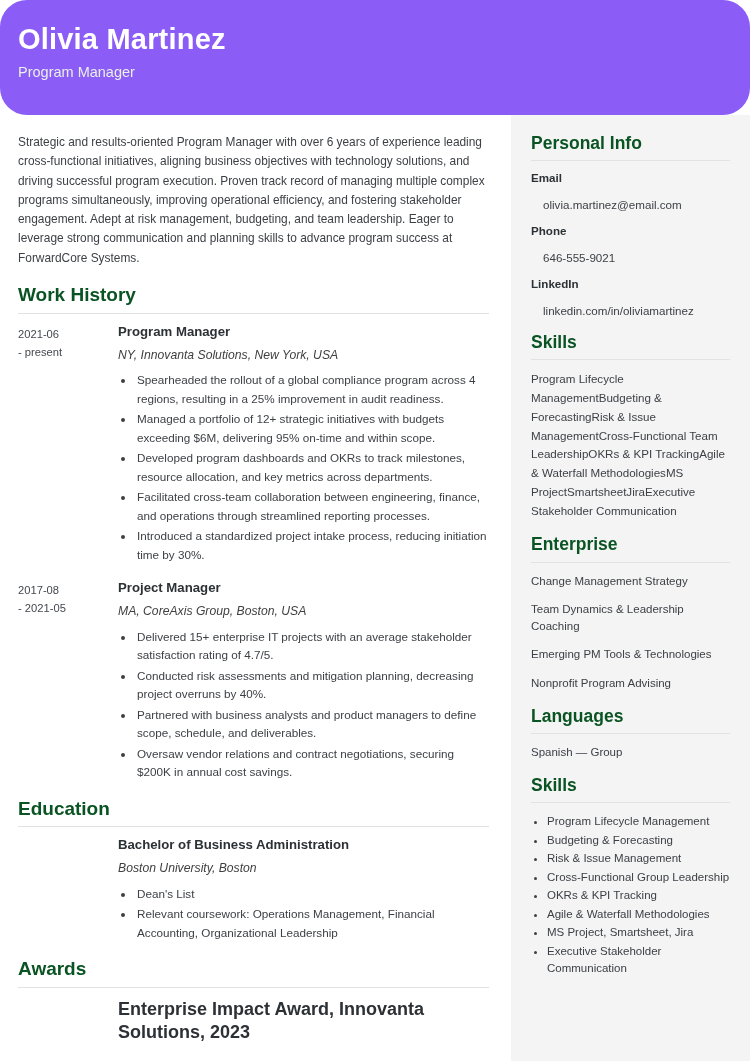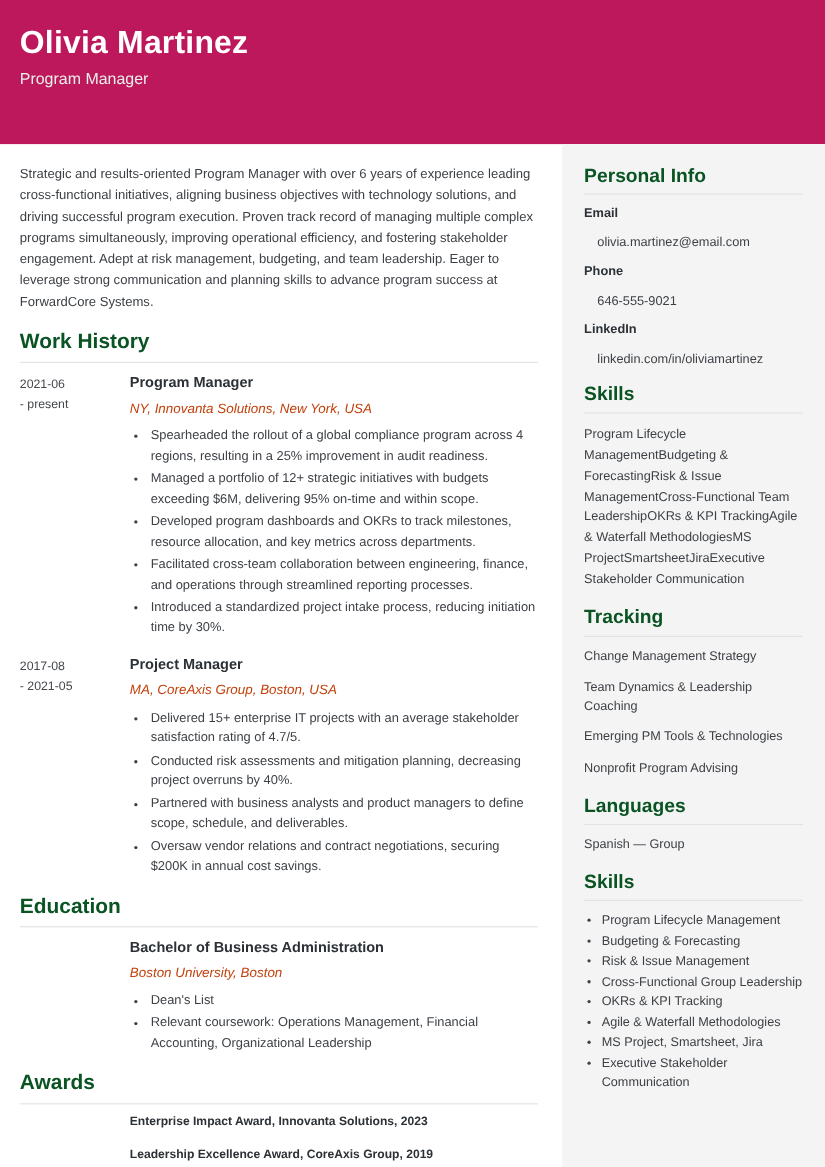--- a/index.html
+++ b/index.html
@@ -9,23 +9,24 @@
     height: 1061px;
     background: #ffffff;
     font-family: "Liberation Sans", sans-serif;
     color: #3b3f44;
     overflow: hidden;
   }
   .page { position: relative; width: 750px; height: 1061px; background:#ffffff; }
 
   
   .header {
-    background: #be185d;
-    height: 131px;
+    background: #8b5cf6;
+    height: 115px;
     padding: 24px 0 0 18px;
+    border-radius: 27px;
   }
   .header-name {
     color: #ffffff;
     font-size: 29px;
     font-weight: bold;
     letter-spacing: .2px;
     line-height: 1.1;
     margin: 0 0 9px 0;
   }
   .header-title {
@@ -78,34 +79,34 @@
   .entry-role {
     font-size: 13.2px;
     font-weight: bold;
     color: #2c3136;
     margin: 0 0 8px 0;
     line-height: 1.2;
   }
   .entry-org {
     font-size: 12.2px;
     font-style: italic;
-    color: #c2410c;
+    color: #404040;
     margin: 0 0 9px 0;
     line-height: 1.2;
   }
   .bullets { margin: 0; padding: 0 0 0 17px; list-style: disc; }
   .bullets li {
     font-size: 11.7px;
     line-height: 1.58;
     color: #3d4146;
     margin-bottom: 2px;
     padding-left: 2px;
   }
   .award-line {
-    font-size: 11px;
+    font-size: 18px;
     font-weight: bold;
     color: #2c3136;
     margin: 0 0 16px 0;
     line-height: 1.25;
   }
   .award-line:last-child { margin-bottom: 0; }
   .entry.no-date .entry-dates { width: 86px; flex: 0 0 86px; }
 
   
   .aside-block { margin-bottom: 14px; }
@@ -264,21 +265,21 @@
         </div>
       </div>
 
       <div class="aside-block">
         <h2 class="sec-h small">Skills</h2>
         <hr class="rule">
         <p class="skills-run">Program Lifecycle ManagementBudgeting &amp; ForecastingRisk &amp; Issue ManagementCross-Functional Team LeadershipOKRs &amp; KPI TrackingAgile &amp; Waterfall MethodologiesMS ProjectSmartsheetJiraExecutive Stakeholder Communication</p>
       </div>
 
       <div class="aside-block">
-        <h2 class="sec-h small">Tracking</h2>
+        <h2 class="sec-h small">Enterprise</h2>
         <hr class="rule">
         <p class="interest-item">Change Management Strategy</p>
         <p class="interest-item">Team Dynamics &amp; Leadership Coaching</p>
         <p class="interest-item">Emerging PM Tools &amp; Technologies</p>
         <p class="interest-item">Nonprofit Program Advising</p>
       </div>
 
       <div class="aside-block">
         <h2 class="sec-h small">Languages</h2>
         <hr class="rule">

